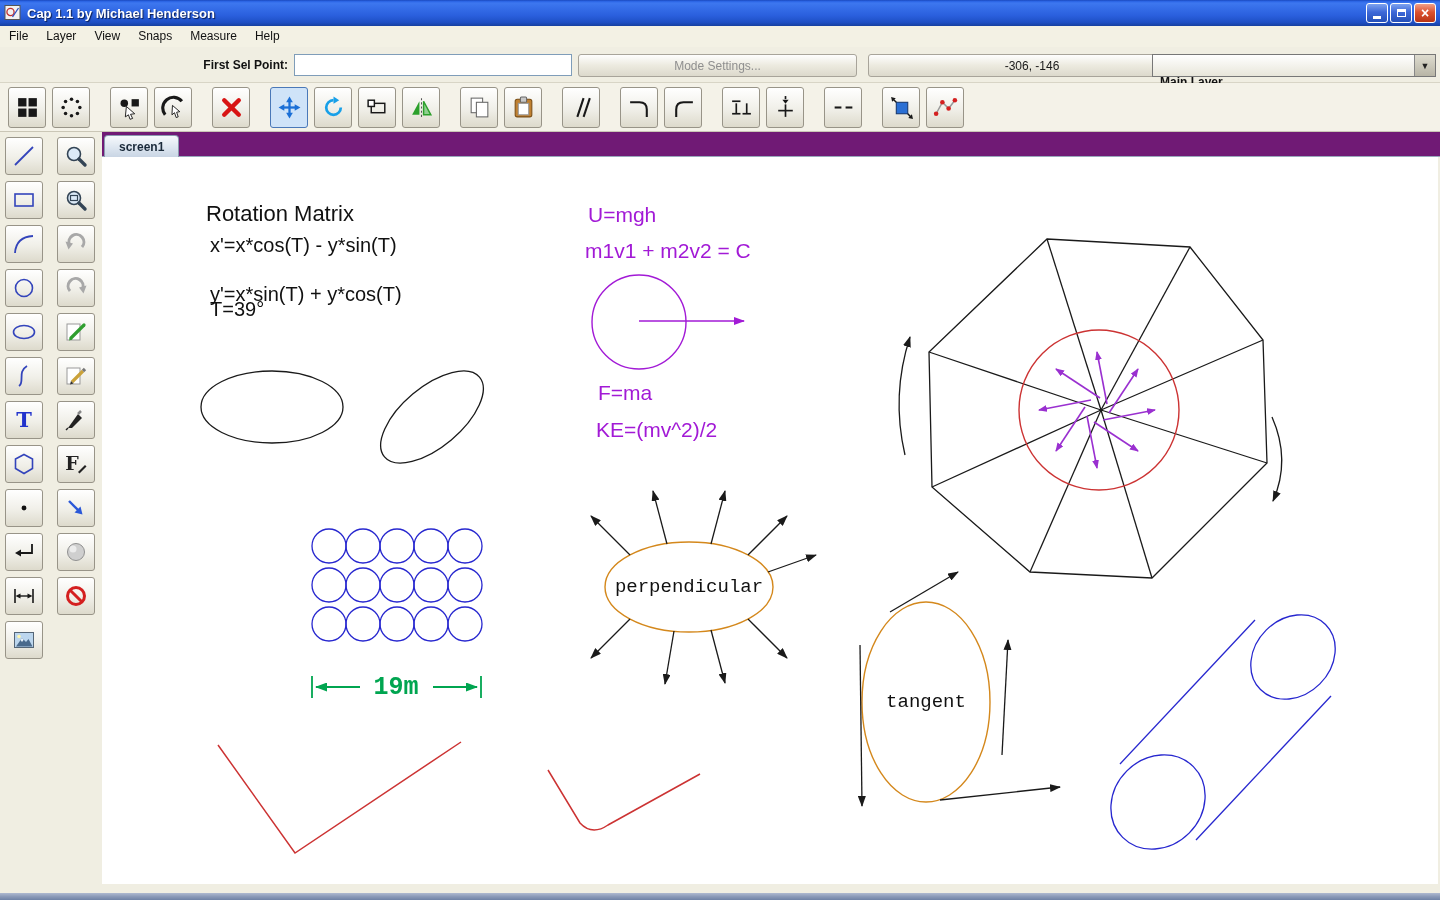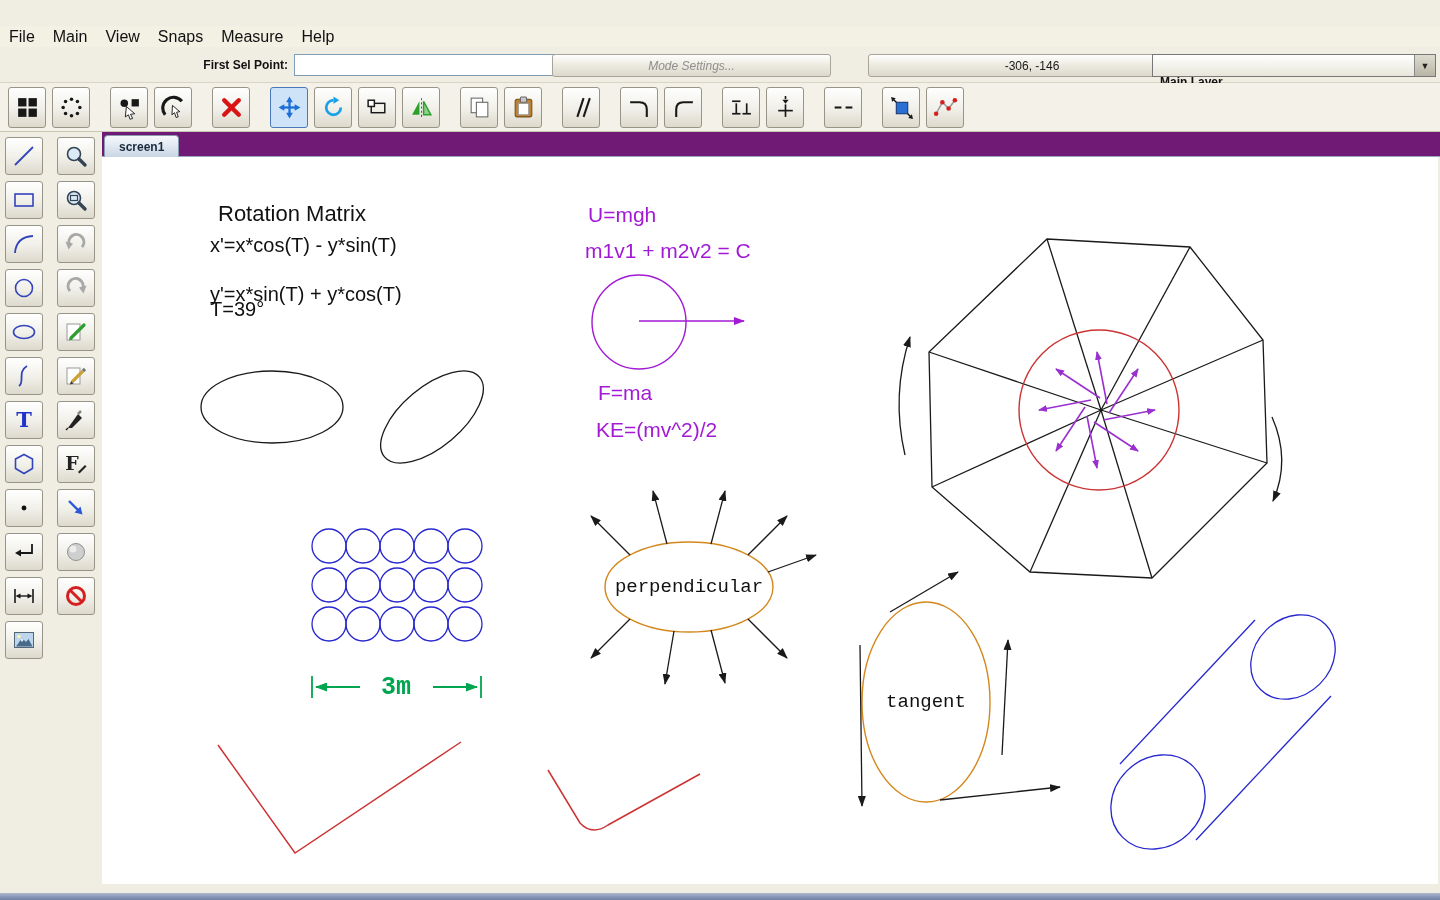--- a/index.html
+++ b/index.html
@@ -17,33 +17,33 @@
     display:flex; align-items:center; justify-content:center; cursor:default;
     background:linear-gradient(180deg,#7da2ef 0%,#3d68d8 45%,#2550b8 100%); }
   .win-btn.close { background:linear-gradient(180deg,#f0a088 0%,#dc5230 45%,#b83414 100%); }
   .glyph-min { display:block; width:8px; height:3px; background:#fff; margin-top:9px; }
   .glyph-max { display:block; width:9px; height:8px; border:1px solid #fff; border-top:3px solid #fff; }
   .glyph-close { color:#fff; font-weight:bold; font-size:14px; line-height:14px; }
 
   
   .menubar { position:absolute; left:0; top:26px; width:1440px; height:21px; background:#f3f1e4;
     display:flex; align-items:center; }
-  .menu-item { font-size:16px; color:#111; padding:0 9px; line-height:21px; }
+  .menu-item { font-size:12px; color:#111; padding:0 9px; line-height:21px; }
 
   
   .toolbar1 { position:absolute; left:0; top:47px; width:1440px; height:36px; background:#f0eee2;
     border-bottom:1px solid #d8d5c6; }
   .fsp-label { position:absolute; left:150px; top:0; width:138px; height:36px; line-height:36px;
     text-align:right; font-size:12px; font-weight:bold; color:#111; }
   .fsp-input { position:absolute; left:294px; top:7px; width:278px; height:22px;
     border:1px solid #7f9db9; background:#fff; font-size:12px; padding:0 4px; }
   .panel-btn { position:absolute; top:7px; height:23px; border:1px solid #a8a49a; border-radius:3px;
     background:linear-gradient(180deg,#fefefe 0%,#eceadf 50%,#dcd9cc 100%);
     font-size:12px; display:flex; align-items:center; justify-content:center; }
-  .mode-btn { left:552px; width:279px; color:#8f8f8f;font-style:italic; }
+  .mode-btn { left:578px; width:279px; color:#8f8f8f; }
   .coord-panel { left:868px; width:328px; color:#1a1a1a; }
   .layer-combo { position:absolute; left:1152px; top:7px; width:284px; height:23px; border:1px solid #777;
     background:linear-gradient(180deg,#ffffff,#e8e6da); display:flex; align-items:center; }
   .layer-text { flex:1; font-size:12px; font-weight:bold; color:#111; padding-left:7px;margin-top:33px; }
   .layer-arrow { width:21px; height:100%; border-left:1px solid #888; font-size:9px; color:#222;
     display:flex; align-items:center; justify-content:center;
     background:linear-gradient(180deg,#dedccf,#b8b5a6); }
 
   
   .toolbar2 { position:absolute; left:0; top:83px; width:1440px; height:49px; background:#f4f2e8;
@@ -91,24 +91,45 @@
   
   .bottom-frame { position:absolute; left:0; top:884px; width:1440px; height:9px; background:#f0eee2; }
   .taskbar-edge { position:absolute; left:0; top:893px; width:1440px; height:7px;
     background:linear-gradient(180deg,#aeb9d0 0%,#8b9ab8 50%,#6f82a6 100%); }
 </style>
 </head>
 <body>
 
 <div class="app">
 
+  <div class="titlebar">
+    <span class="app-icon">
+      <svg viewBox="0 0 18 18">
+          <rect x="1" y="1.5" width="15" height="14" fill="#f2f2f2" stroke="#555"></rect>
+          <circle cx="6.5" cy="8" r="3.6" fill="none" stroke="#c03030" stroke-width="1.3"></circle>
+          <line x1="8.5" y1="13" x2="14.5" y2="4" stroke="#3050c0" stroke-width="1.3"></line>
+        </svg>
+    </span>
+    <span class="title-text">Cap 1.1 by Michael Henderson</span>
+    <span class="win-controls">
+      <span class="win-btn">
+          <i class="glyph-min"></i>
+        </span>
+      <span class="win-btn">
+          <i class="glyph-max"></i>
+        </span>
+      <span class="win-btn close">
+          <span class="glyph-close">×</span>
+        </span>
+    </span>
+  </div>
 
   <div class="menubar">
     <span class="menu-item">File</span>
-    <span class="menu-item">Main</span>
+    <span class="menu-item">Layer</span>
     <span class="menu-item">View</span>
     <span class="menu-item">Snaps</span>
     <span class="menu-item">Measure</span>
     <span class="menu-item">Help</span>
   </div>
 
   <div class="toolbar1">
     <label class="fsp-label">First Sel Point:</label>
     <input class="fsp-input" type="text" value="" style="">
     <div class="panel-btn mode-btn">Mode Settings...</div>
@@ -533,28 +554,28 @@
         <ellipse cx="1056" cy="645" rx="50" ry="44" transform="rotate(-45 1056 645)"></ellipse>
         <ellipse cx="1191" cy="500" rx="46" ry="38" transform="rotate(-45 1191 500)"></ellipse>
         <line x1="1018" y1="607" x2="1153" y2="463"></line>
         <line x1="1094" y1="683" x2="1229" y2="539"></line>
       </g>
 
       <polyline points="116,588 193,696 359,585" class="sk-red"></polyline>
       <path d="M446,613 L478,666 Q490,679 506,668 L598,617" class="sk-red"></path>
     </svg>
 
-    <div class="ctext" style="left:116px;top:44px;font-size:22px">Rotation Matrix</div>
+    <div class="ctext" style="left:104px;top:44px;font-size:22px">Rotation Matrix</div>
     <div class="ctext" style="left:108px;top:77px;font-size:20px">x'=x*cos(T) - y*sin(T)</div>
     <div class="ctext" style="left:108px;top:126px;font-size:20px">y'=x*sin(T) + y*cos(T)</div>
     <div class="ctext" style="left:108px;top:141px;font-size:20px">T=39°</div>
     <div class="ctext t-purple" style="left:486px;top:46px;font-size:21px">U=mgh</div>
     <div class="ctext t-purple" style="left:483px;top:82px;font-size:21px">m1v1 + m2v2 = C</div>
     <div class="ctext t-purple" style="left:496px;top:224px;font-size:21px">F=ma</div>
     <div class="ctext t-purple" style="left:494px;top:261px;font-size:21px">KE=(mv^2)/2</div>
     <div class="ctext centered" style="left:587px;top:430px;font-size:19px">perpendicular</div>
     <div class="ctext centered" style="left:824px;top:545px;font-size:19px">tangent</div>
-    <div class="ctext t-green centered" style="left:294px;top:530px;font-size:25px">3m</div>
+    <div class="ctext t-green centered" style="left:294px;top:530px;font-size:25px">19m</div>
   </div>
 
   <div class="bottom-frame"></div>
   <div class="taskbar-edge"></div>
 </div>
 
 </body></html>

